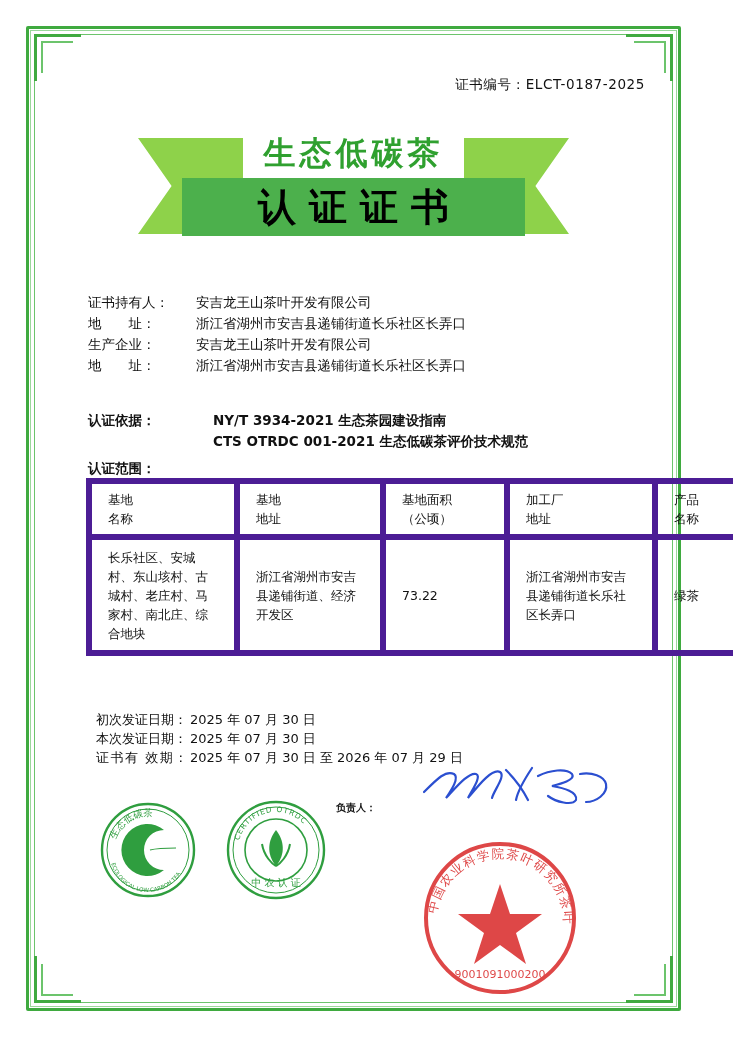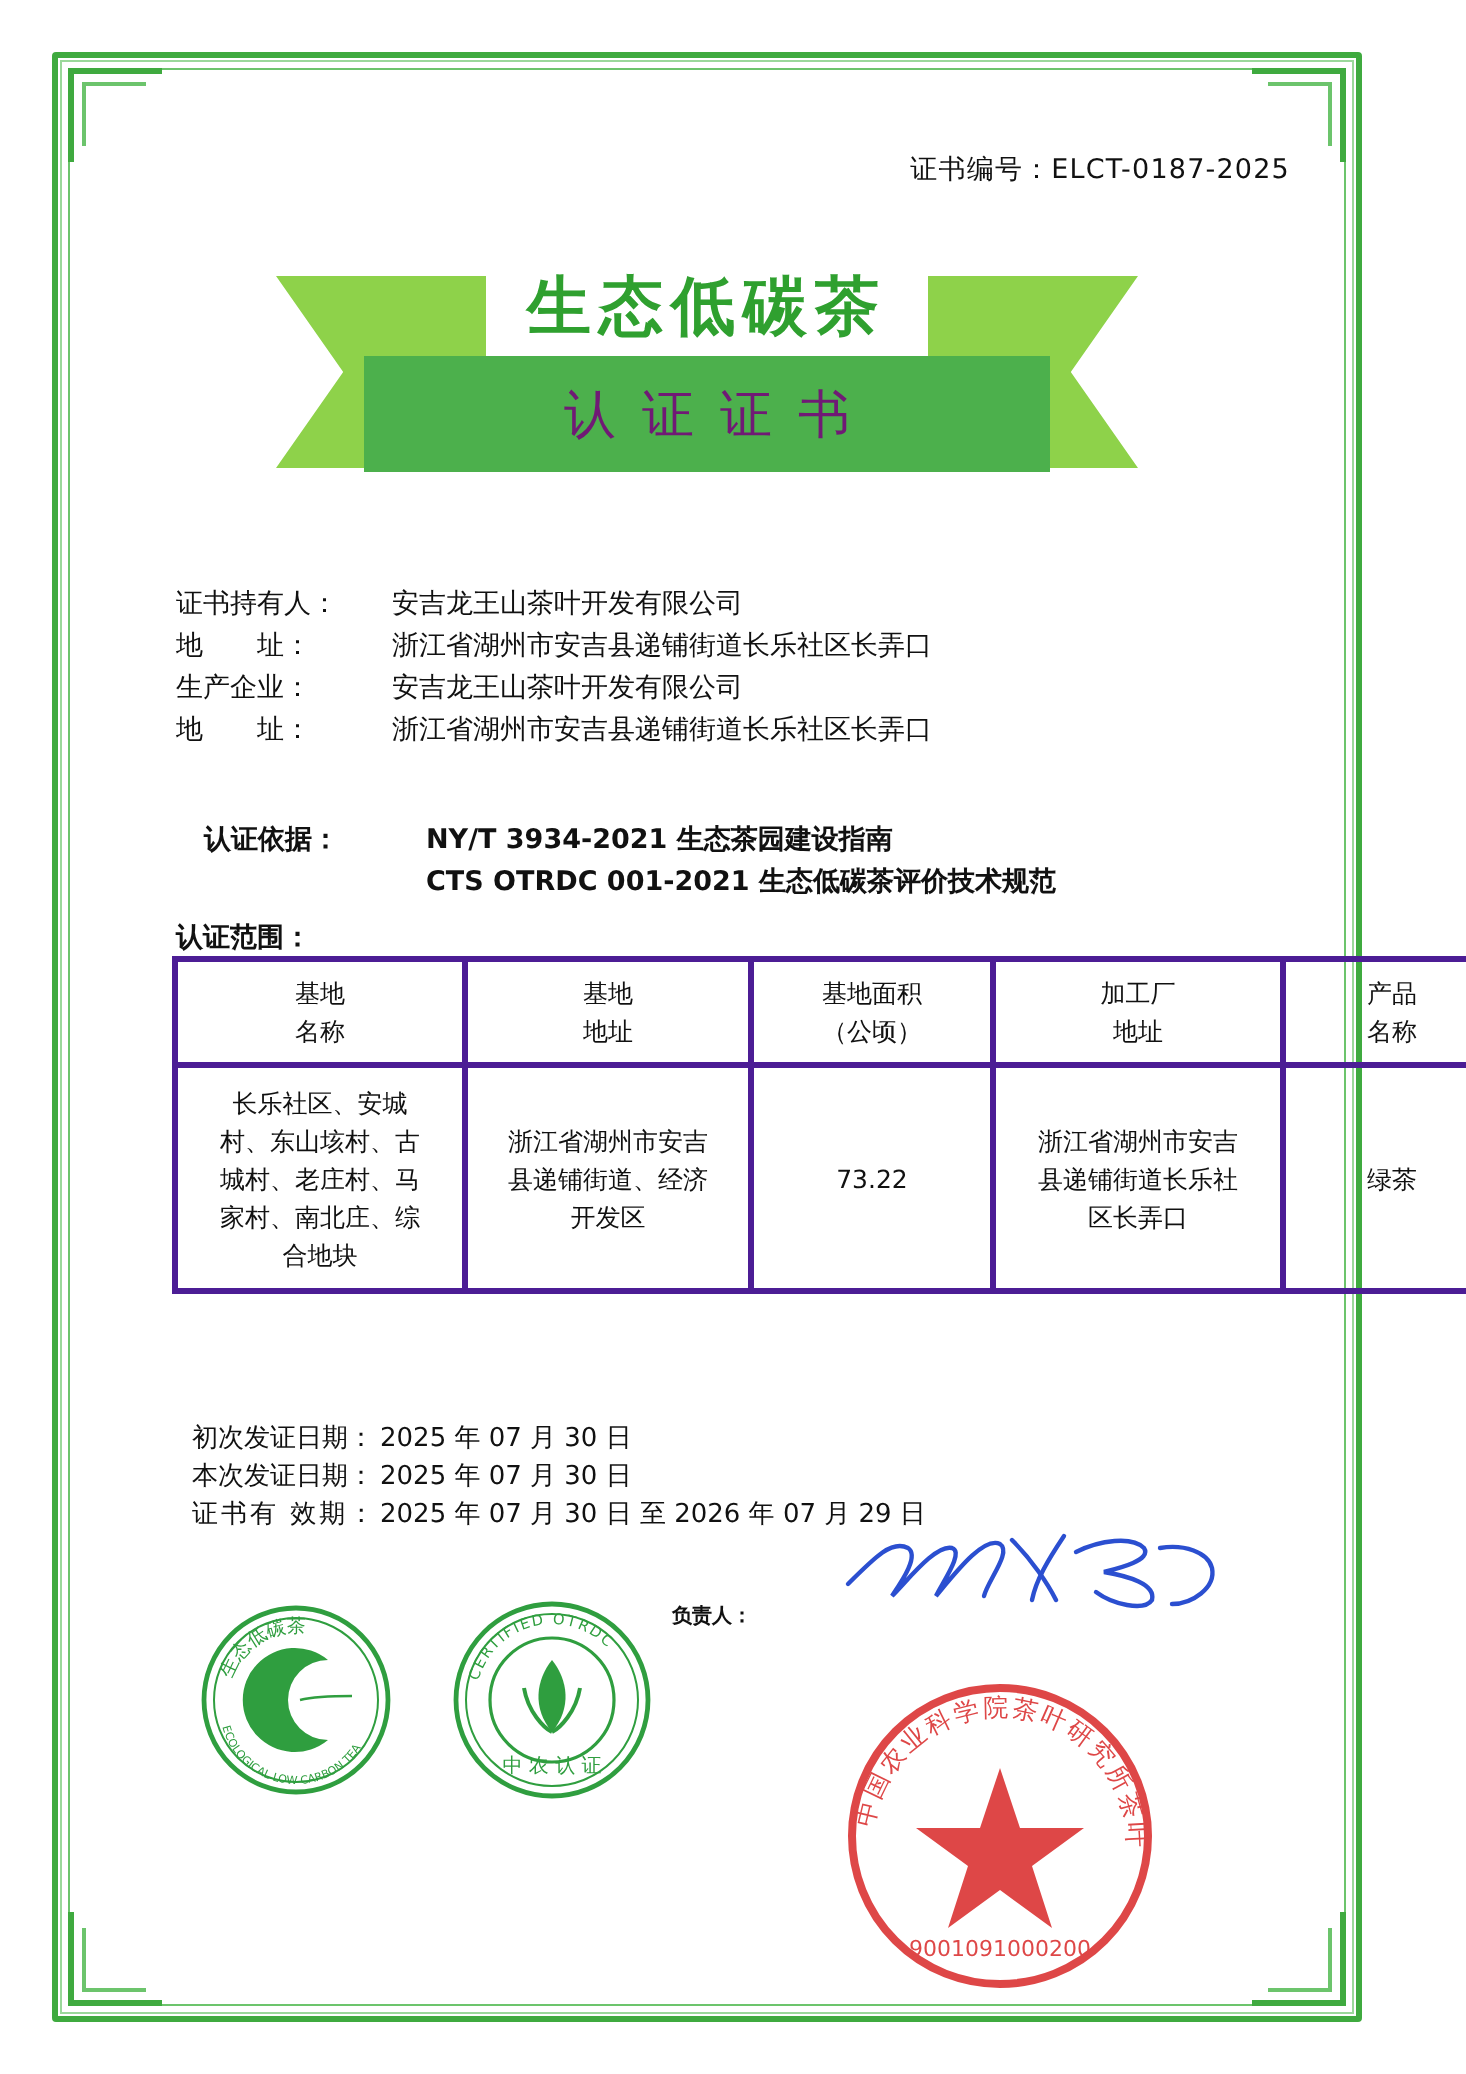--- a/index.html
+++ b/index.html
@@ -86,24 +86,24 @@
     color:#2fa02f;
   }
   .title2box{
     position:absolute;
     left:182px;right:182px;top:46px;
     height:58px;
     background:#4cb04c;
     display:flex;align-items:center;justify-content:center;
   }
   .title2{
-    font-weight:normal;
-    font-size:26px;
+    font-weight:bold;
+    font-size:38px;
     letter-spacing:13px;
-    color:#701a75;
+    color:#000000;
     text-indent:13px;
   }
 
   
   .info{
     position:absolute;
     left:88px;top:292px;
     font-size:13.5px;
     line-height:21px;
   }
@@ -119,21 +119,20 @@
   .basis{
     position:absolute;
     left:88px;top:410px;
     font-size:13.5px;
     line-height:21px;
   }
   .basis-head{
     position:absolute;left:0;top:0;
     font-weight:bold;
     white-space:nowrap;
-    margin-left:14px;
   }
   .basis-lines{
     position:absolute;left:125px;top:0;
     font-weight:bold;
     white-space:nowrap;
   }
 
   
   .scope-title{
     position:absolute;left:88px;top:460px;
@@ -141,22 +140,22 @@
   }
   table.scope{
     position:absolute;
     left:86px;top:478px;
     width:562px;
     border-collapse:collapse;
     font-size:12.5px;
     table-layout:fixed;
   }
   table.scope th,table.scope td{
-    border:3px solid #4c1d95;
-    text-align:center;
+    border:6px solid #4c1d95;
+    text-align:left;
     vertical-align:middle;
     padding:3px 16px;
     line-height:19px;
   }
   table.scope th{font-weight:normal;height:44px;}
   table.scope td{height:104px;}
   .c1{width:110px;}
   .c2{width:108px;}
   .c3{width:86px;}
   .c4{width:110px;}

